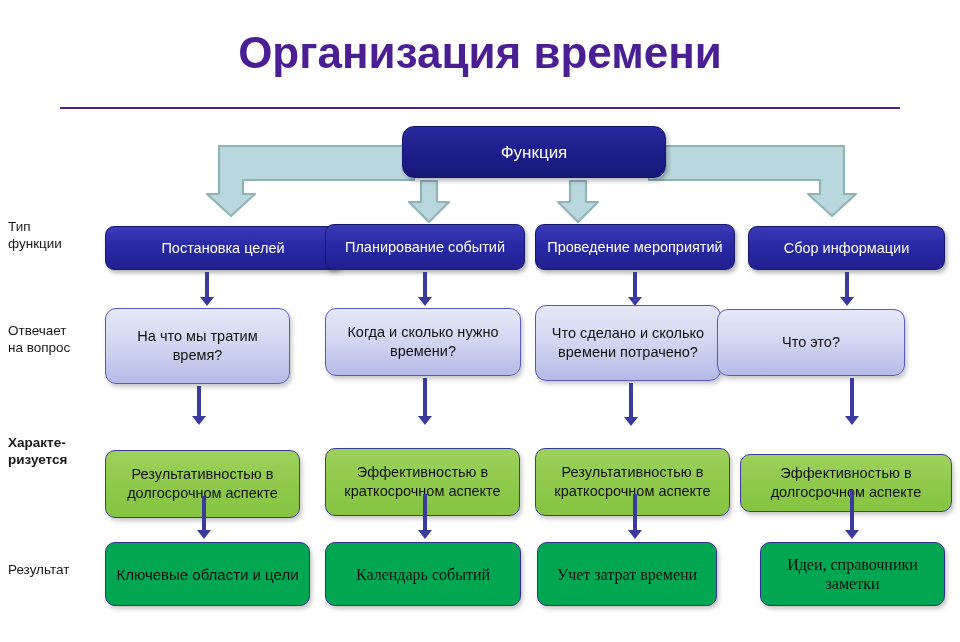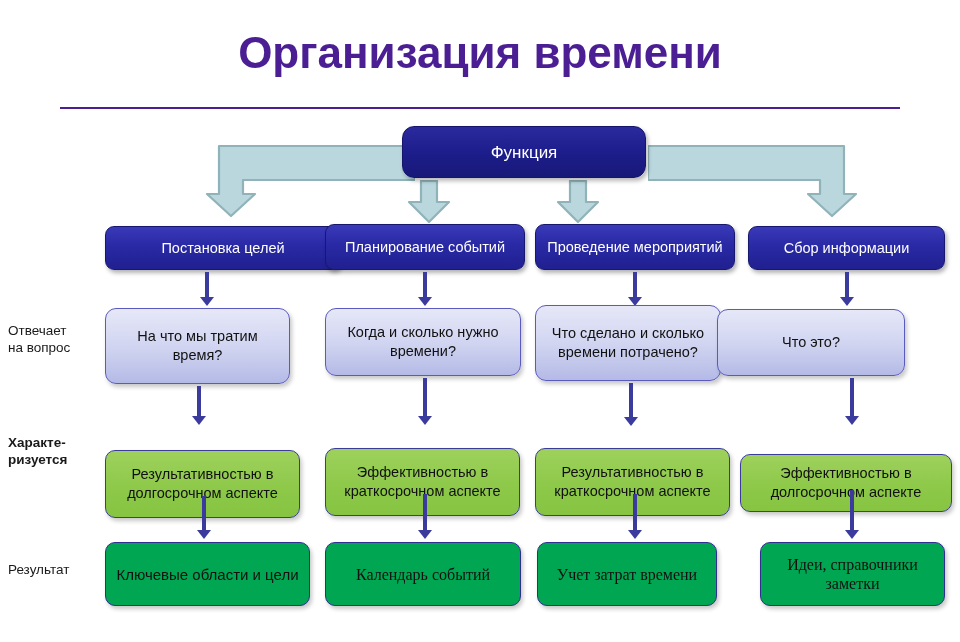--- a/index.html
+++ b/index.html
@@ -173,22 +173,26 @@
       <path d="M14,1 L30,1 L30,22 L42,22 L22,42 L2,22 L14,22 Z" fill="#b9d7dd" stroke="#8fb3b9" stroke-width="2.2" stroke-linejoin="round"></path>
     </svg>
   </div>
 
   <div class="blockarrow" style="left:648px; top:142px;">
     <svg width="210" height="78" viewBox="0 0 210 78">
       <path d="M0,4 L0,38 L172,38 L172,52 L160,52 L184,74 L208,52 L196,52 L196,4 Z" fill="#b9d7dd" stroke="#8fb3b9" stroke-width="2.2" stroke-linejoin="round"></path>
     </svg>
   </div>
 
-  <div class="box box-root" style="left:402px; top:126px; width:244px; height:52px;text-align:center;">Функция</div>
-
+  <div class="box box-root" style="left:402px; top:126px; width:264px; height:52px;text-align:center;">Функция</div>
+
+  <div class="row-label" style="top:218px;">
+    <div>Тип</div>
+    <div>функции</div>
+  </div>
   <div class="row-label" style="top:322px;">
     <div>Отвечает</div>
     <div>на вопрос</div>
   </div>
   <div class="row-label" style="top:434px;font-weight:bold;">
     <div>Характе-</div>
     <div>ризуется</div>
   </div>
   <div class="row-label" style="top:561px;">
     <div>Результат</div>

